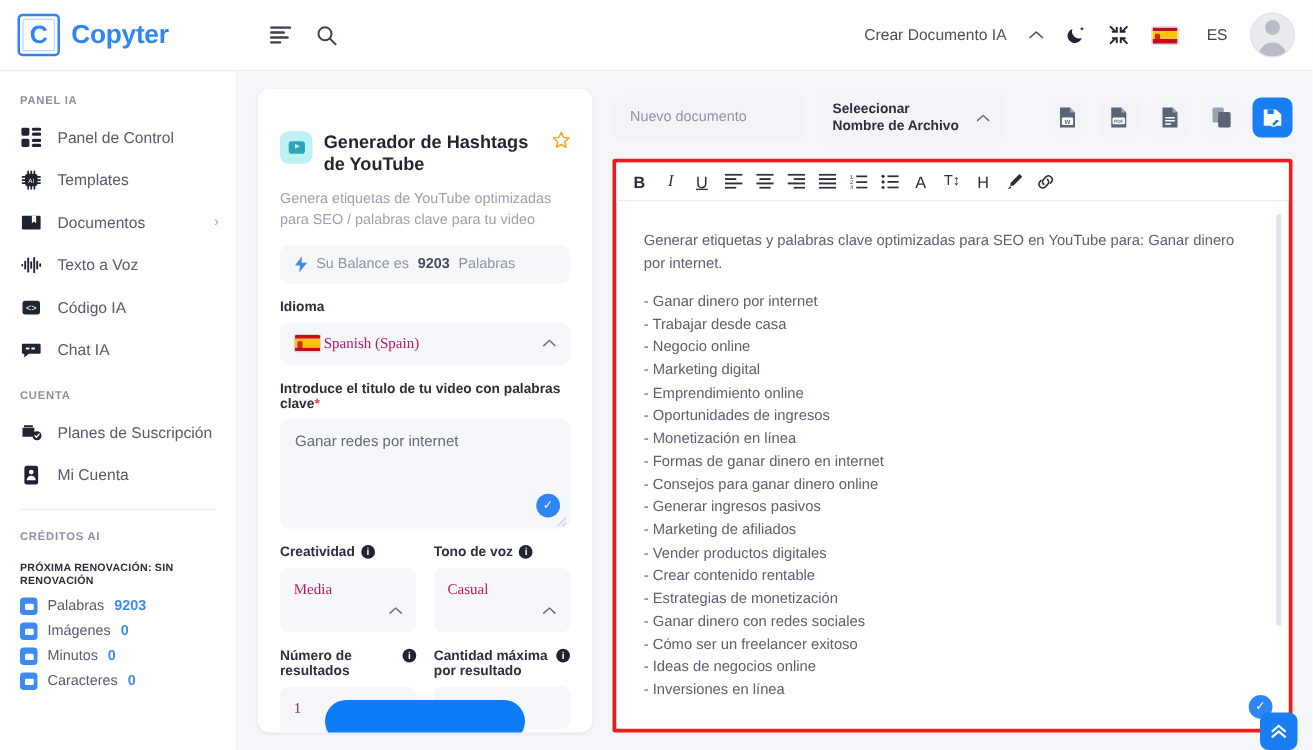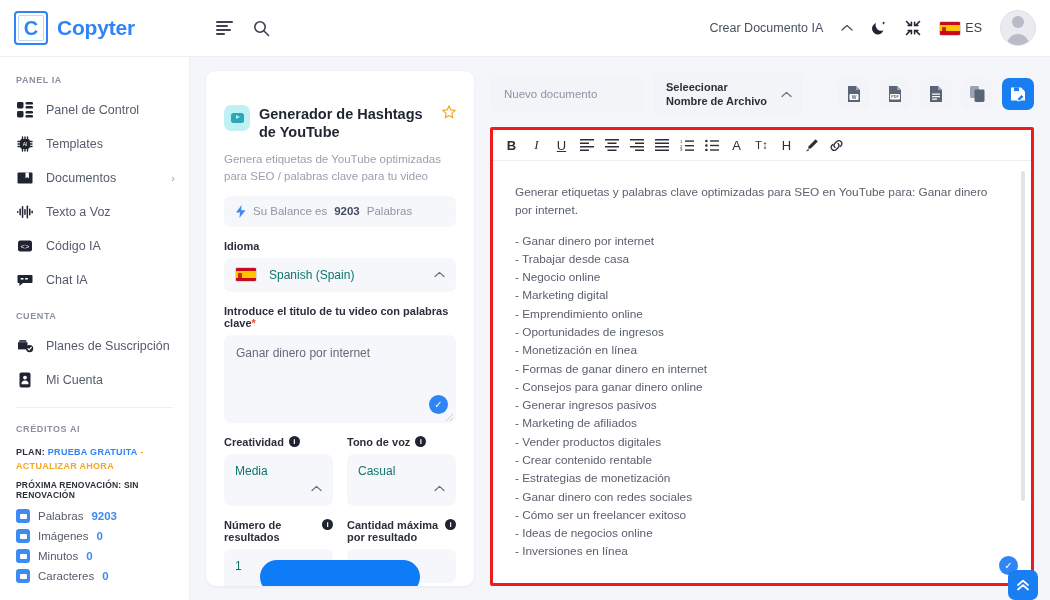--- a/index.html
+++ b/index.html
@@ -40,21 +40,21 @@
   .brand-name { font-size: 21px; font-weight: bold; color: #2f84f6; letter-spacing: -0.2px; }
 
   .header-left-icons { display: flex; align-items: center; gap: 20px; padding-left: 26px; }
   .hicon { color: #3c4250; cursor: pointer; display: flex; align-items: center; }
 
   .header-right {
     margin-left: auto; display: flex; align-items: center; gap: 18px; padding-right: 14px;
   }
   .create-doc { font-size: 12.5px; color: #4a5060; cursor: pointer; }
   .chev-up { color: #4a5060; font-size: 11px; }
-  .lang-wrap { display: flex; align-items: center; gap: 4px; cursor: pointer; }
+  .lang-wrap { display: flex; align-items: center; gap: 22px; cursor: pointer; }
   .flag {
     width: 22px; height: 15px; border-radius: 2px; overflow: hidden;
     display: flex; flex-direction: column; border: 1px solid #d8d8d8;
   }
   .flag .r1 { background: #c60b1e; height: 25%; }
   .flag .r2 { background: #ffc400; height: 50%; position: relative; }
   .flag .r3 { background: #c60b1e; height: 25%; }
   .flag .r2::before { content:""; position:absolute; left:2px; top:2px; width:4px; height:6px; background:#c60b1e; opacity:.85; border-radius:1px; }
   .lang-code { font-size: 12.5px; color: #3c4250; }
   .avatar {
@@ -123,22 +123,22 @@
     padding: 9px 12px; font-size: 11.5px; color: #8e94a3;
     display:flex; gap: 7px;
   }
   .bolt { color: #3d8bf2; font-size: 12px; }
   .balance b { color: #444b5c; }
 
   .fl { font-size: 11px; font-weight: bold; color: #2b2f3a; margin: 13px 0 6px 0; display: block; }
   .fl .req { color: #e8453c; }
   .select {
     background: #f5f7fb; border-radius: 7px; height: 34px;
-    display: flex; align-items: center; padding: 0 11px; gap: 12px;
-    font-size: 12px; color: #0f766e; cursor: pointer; position: relative;
+    display: flex; align-items: center; padding: 0 11px; gap: 2px;
+    font-size: 12px; color: #be185d; cursor: pointer; position: relative; font-family: Liberation Serif, serif;
   }
   .select .caret { margin-left: auto; color: #6b7180; font-size: 11px; }
   .textarea-wrap { position: relative; }
   .textarea {
     background: #f5f7fb; border-radius: 7px; height: 88px;
     padding: 11px 12px; font-size: 12px; color: #646a79;
     position: relative; overflow: hidden;
   }
   .ta-check {
     position: absolute; right: 8px; bottom: 9px;
@@ -401,25 +401,20 @@
               <path d="M3.4 12.2a3.6 3.6 0 0 1 7.2 0z" fill="#fff"></path>
             </svg>
         </span>
         <span>Mi Cuenta</span>
       </div>
 
       <div class="sb-divider"></div>
 
       <div class="sb-section">CRÉDITOS AI</div>
 
-      <div class="credit-plan">
-        <span class="cl-dark">PLAN:</span>
-        <span class="cl-blue">PRUEBA GRATUITA</span>
-        <span class="cl-orange">- ACTUALIZAR AHORA</span>
-      </div>
       <div class="credit-renew">PRÓXIMA RENOVACIÓN: SIN RENOVACIÓN</div>
 
       <div class="credit-row">
         <span class="credit-ico">
             <i></i>
           </span>
         <span>Palabras</span>
         <span class="credit-val">9203</span>
       </div>
       <div class="credit-row">
@@ -485,21 +480,21 @@
             <svg width="11" height="7" viewBox="0 0 11 7">
                 <polyline points="1,5.5 5.5,1.4 10,5.5" fill="none" stroke="#6b7180" stroke-width="1.2" stroke-linecap="round" stroke-linejoin="round"></polyline>
               </svg>
           </span>
         </div>
 
         <label class="fl">
           <span>Introduce el titulo de tu video con palabras clave</span><span class="req">*</span>
         </label>
         <div class="textarea-wrap">
-          <div class="textarea">Ganar dinero por internet</div>
+          <div class="textarea">Ganar redes por internet</div>
           <span class="ta-check">✓</span>
           <span class="resize-grip">
             <svg width="9" height="9" viewBox="0 0 9 9" stroke="#9aa0ae" stroke-width="1">
                 <line x1="8" y1="1" x2="1" y2="8"></line>
                 <line x1="8" y1="5" x2="5" y2="8"></line>
               </svg>
           </span>
         </div>
 
         <div class="two-col">

